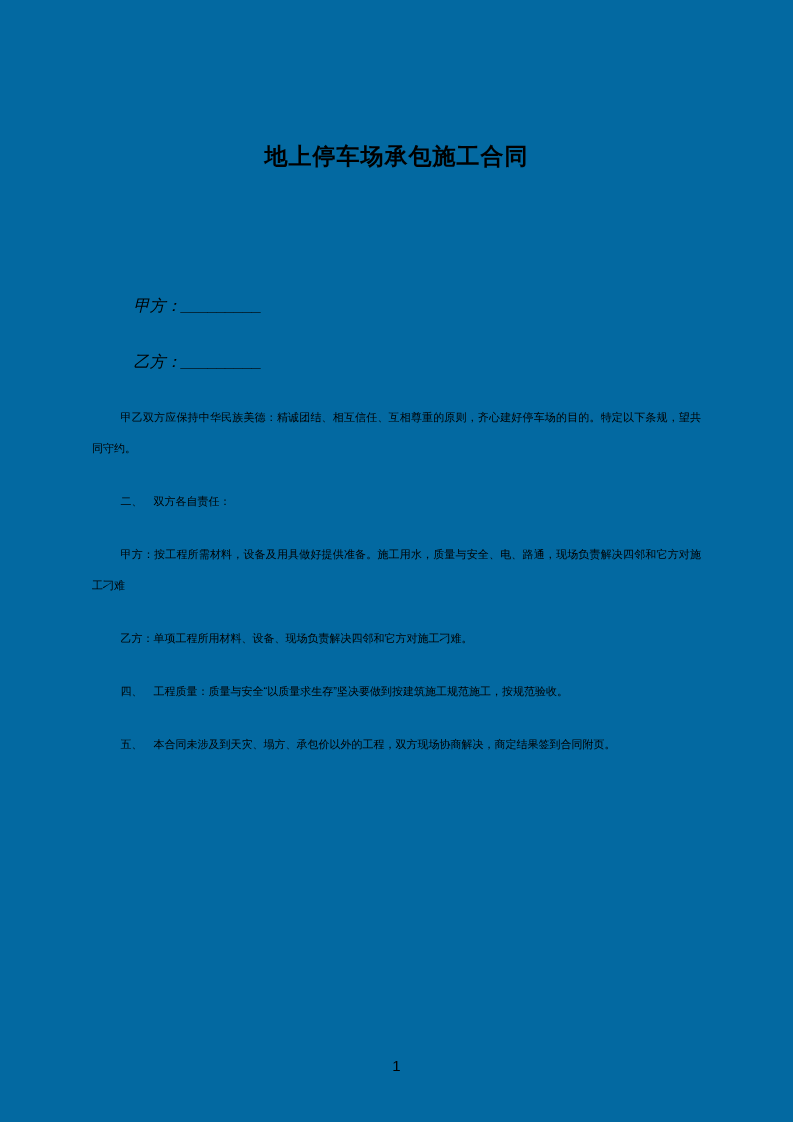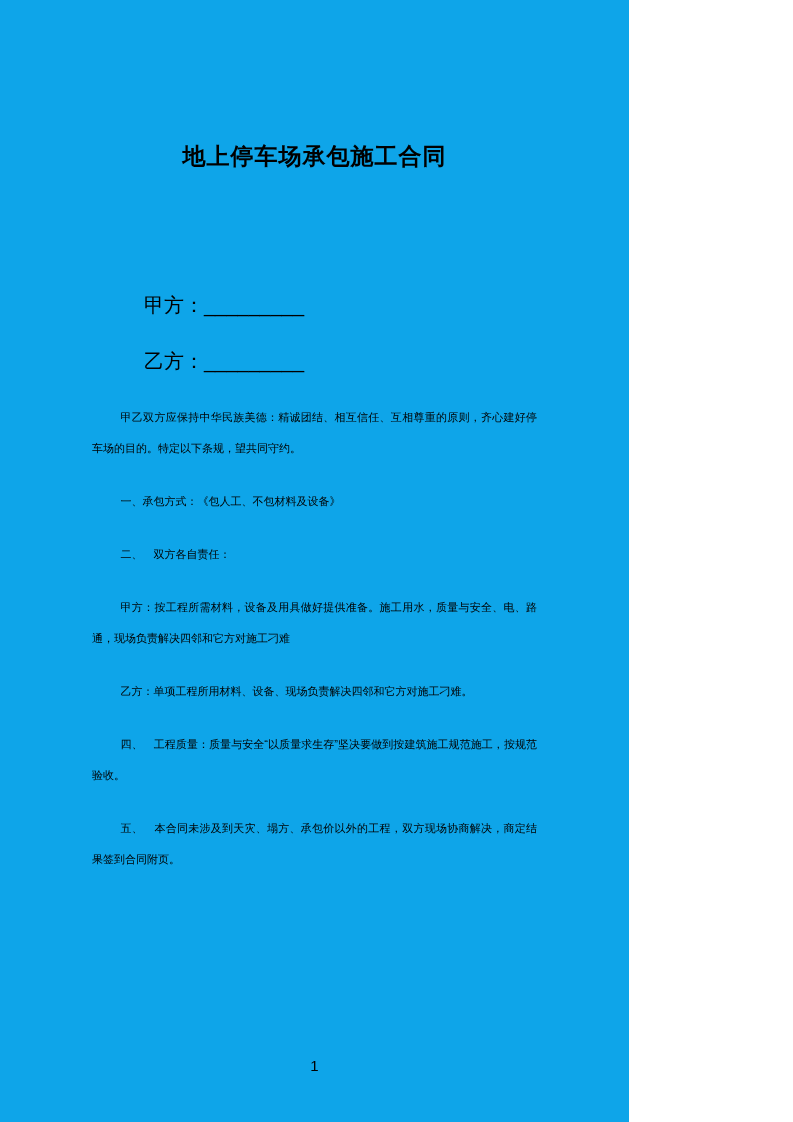--- a/index.html
+++ b/index.html
@@ -1,43 +1,44 @@
 <!DOCTYPE html>
 <html><head>
 <meta charset="utf-8">
 <style>
   * { margin: 0; padding: 0; box-sizing: border-box; }
   html, body { background: #ffffff; }
   body { font-family: "Liberation Sans", "DejaVu Sans", sans-serif; }
 
   .page {
     position: relative;
-    width: 629px;
+    width: 793px;
     height: 1122px;
-    background: #0ea5e9;
+    background: #0369a1;
     color: #000000;
     padding: 140px 92px 0 92px;
     overflow: hidden;
   }
 
   .doc-title {
     text-align: center;
     font-size: 23px;
     font-weight: 700;
     line-height: 32px;
     margin-bottom: 118px;
     letter-spacing: 1px;
   }
 
   .party-line {
-    font-size: 20px;
+    font-size: 16px;
     line-height: 31px;
     margin-bottom: 25px;
     text-indent: 2.6em;
     font-weight: 500;
+    font-style: italic;
   }
 
   .blank {
     letter-spacing: 0;
   }
 
   .para {
     font-size: 11px;
     line-height: 31px;
     margin-bottom: 22px;
@@ -66,21 +67,20 @@
   <p class="party-line">
     <span>甲方：</span><span class="blank">_________</span>
   </p>
 
   <p class="party-line">
     <span>乙方：</span><span class="blank">_________</span>
   </p>
 
   <div id="paragraphs">
       <p class="para">甲乙双方应保持中华民族美德：精诚团结、相互信任、互相尊重的原则，齐心建好停车场的目的。特定以下条规，望共同守约。</p>
-      <p class="para">一、承包方式：《包人工、不包材料及设备》</p>
       <p class="para">二、　双方各自责任：</p>
       <p class="para">甲方：按工程所需材料，设备及用具做好提供准备。施工用水，质量与安全、电、路通，现场负责解决四邻和它方对施工刁难</p>
       <p class="para">乙方：单项工程所用材料、设备、现场负责解决四邻和它方对施工刁难。</p>
       <p class="para">四、　工程质量：质量与安全“以质量求生存”坚决要做到按建筑施工规范施工，按规范验收。</p>
       <p class="para">五、　本合同未涉及到天灾、塌方、承包价以外的工程，双方现场协商解决，商定结果签到合同附页。</p>
     </div>
 
   <div class="page-number">1</div>
 
 </div>

